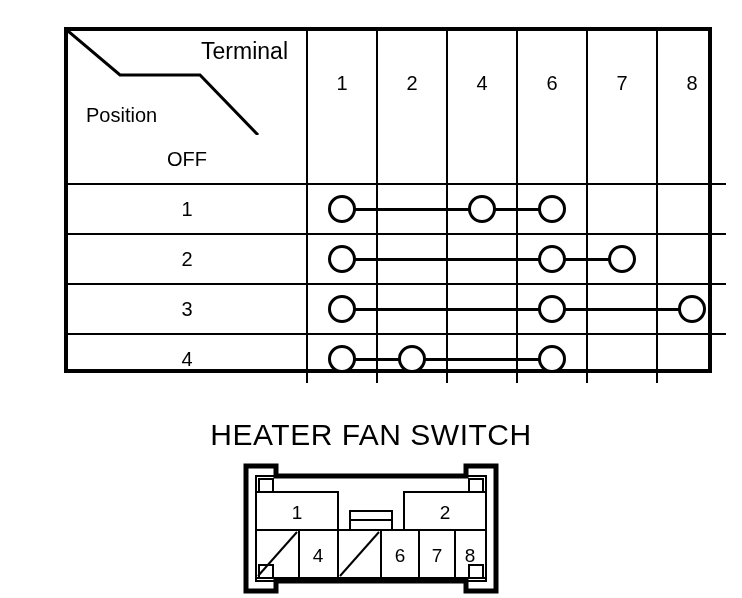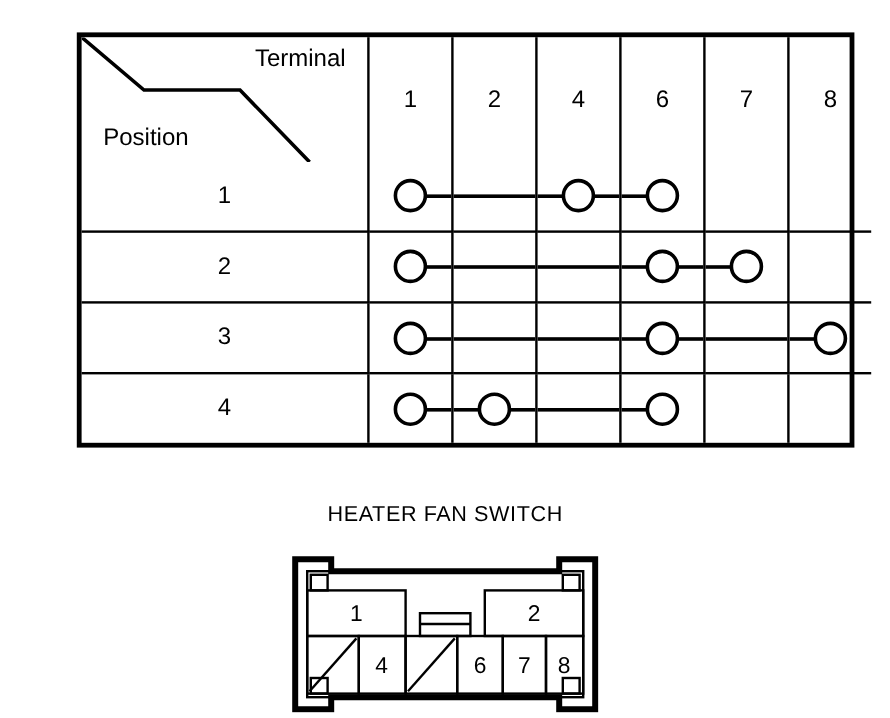--- a/index.html
+++ b/index.html
@@ -59,21 +59,21 @@
   }
   .corner .diag {
     position: absolute;
     left: 0; top: 0;
     width: 100%; height: 100%;
   }
   .corner .lbl-terminal {
     position: absolute;
     right: 18px;
     top: 7px;
-    font-size: 20px;
+    font-size: 23px;
     white-space: nowrap;
   }
   .corner .lbl-position {
     position: absolute;
     left: 18px;
     bottom: 8px;
     font-size: 20px;
     white-space: nowrap;
     text-align: center;
   }
@@ -111,21 +111,21 @@
   .wire.full { left: 0; }
   .wire.to-center { left: 0; }
 
   
   #caption {
     position: absolute;
     left: 0;
     top: 418px;
     width: 742px;
     text-align: center;
-    font-size: 18px;
+    font-size: 30px;
     letter-spacing: 0.5px;
   }
 
   
   #connector {
     position: absolute;
     left: 243px;
     top: 463px;
     width: 256px;
     height: 131px;
@@ -156,20 +156,29 @@
         <td class="col-term term-head">1</td>
         <td class="col-term term-head">2</td>
         <td class="col-term term-head">4</td>
         <td class="col-term term-head">6</td>
         <td class="col-term term-head">7</td>
         <td class="col-term term-head">8</td>
       </tr>
     </thead>
     <tbody id="tbl-body">
         <tr class="row-body">
+          <td class="col-pos pos-label">OFF</td>
+          <td class="col-term"></td>
+          <td class="col-term"></td>
+          <td class="col-term"></td>
+          <td class="col-term"></td>
+          <td class="col-term"></td>
+          <td class="col-term"></td>
+        </tr>
+        <tr class="row-body">
           <td class="col-pos pos-label">1</td>
           <td class="col-term">
             <span class="wire from-center" style="right: 0px;"></span>
             <span class="node"></span>
           </td>
           <td class="col-term">
             <span class="wire full" style="right: 0px;"></span>
           </td>
           <td class="col-term">
             <span class="wire full" style="right: 0px;"></span>

